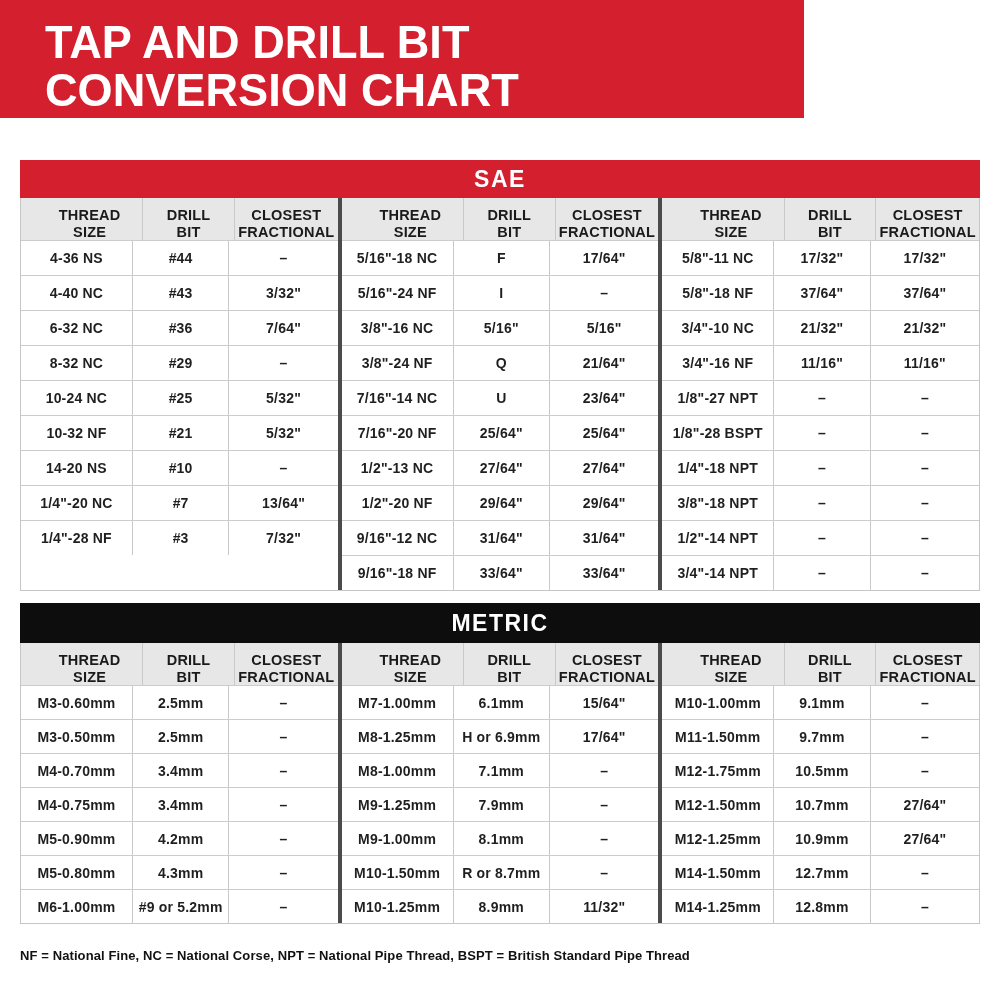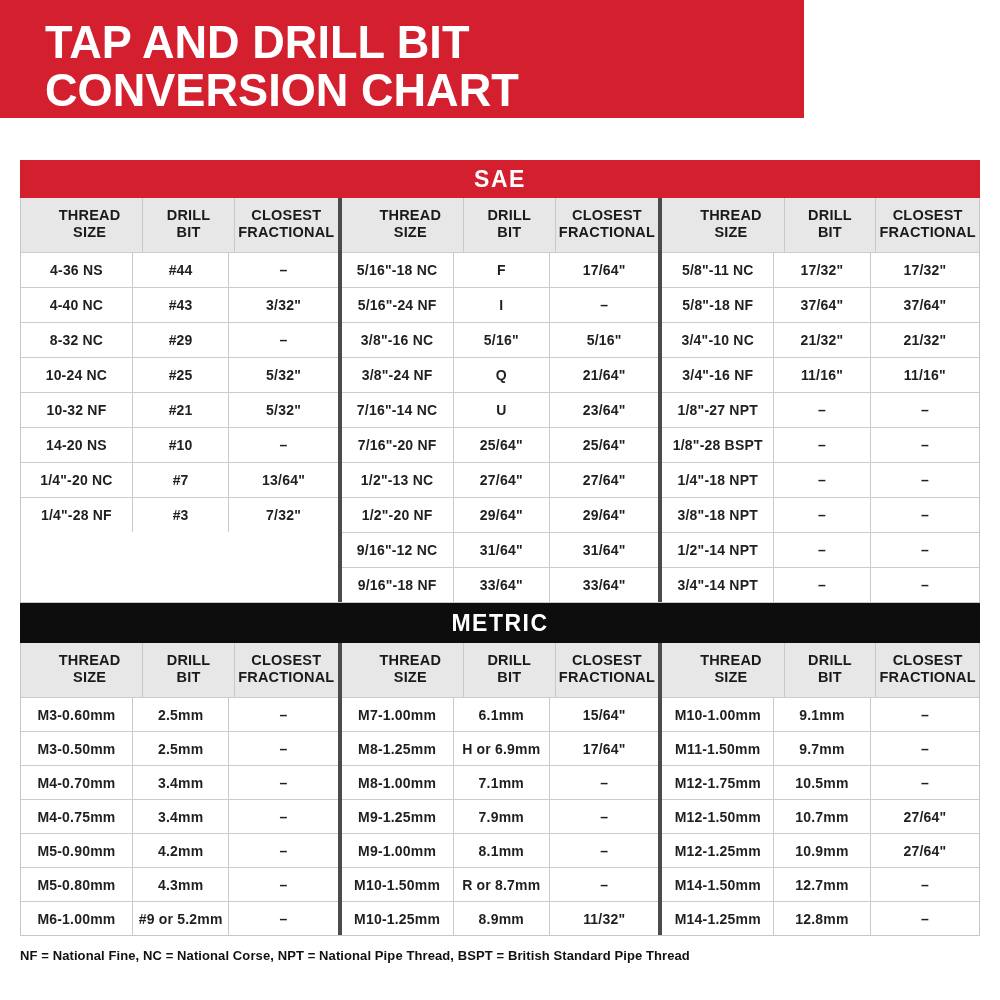--- a/index.html
+++ b/index.html
@@ -24,21 +24,21 @@
   }
   #section-sae .band{height:38px;background:#d31f2e;}
   #section-metric .band{height:40px;background:#0d0d0d;}
   .grid{
     display:flex;background:#ffffff;
     border:1px solid #c6c6c6;border-top:none;box-sizing:border-box;
   }
   .group{flex:1 1 0;display:flex;flex-direction:column;min-width:0;}
   .group + .group{border-left:4px solid #4b4b4b;}
   .row{display:flex;align-items:stretch;}
-  .row.header{background:#e7e7e7;height:54px;padding-left:16px;}
+  .row.header{background:#e7e7e7;height:42px;padding-left:16px;}
   .row.body{background:#ffffff;border-top:1px solid #cccccc;}
   .sae .row.body{height:34px;}
   .metric .row.body{height:33px;}
   .cell{
     display:flex;align-items:center;justify-content:center;
     box-sizing:border-box;min-width:0;
     font-size:14px;font-weight:bold;color:#1f1f1f;letter-spacing:0.2px;
     white-space:nowrap;
   }
   .cell.c0{width:35%;}
@@ -81,20 +81,25 @@
           <div class="cell c0">4-36 NS</div>
           <div class="cell c1">#44</div>
           <div class="cell c2">–</div>
         </div>
         <div class="row body">
           <div class="cell c0">4-40 NC</div>
           <div class="cell c1">#43</div>
           <div class="cell c2">3/32"</div>
         </div>
         <div class="row body">
+          <div class="cell c0">6-32 NC</div>
+          <div class="cell c1">#36</div>
+          <div class="cell c2">7/64"</div>
+        </div>
+        <div class="row body">
           <div class="cell c0">8-32 NC</div>
           <div class="cell c1">#29</div>
           <div class="cell c2">–</div>
         </div>
         <div class="row body">
           <div class="cell c0">10-24 NC</div>
           <div class="cell c1">#25</div>
           <div class="cell c2">5/32"</div>
         </div>
         <div class="row body">

